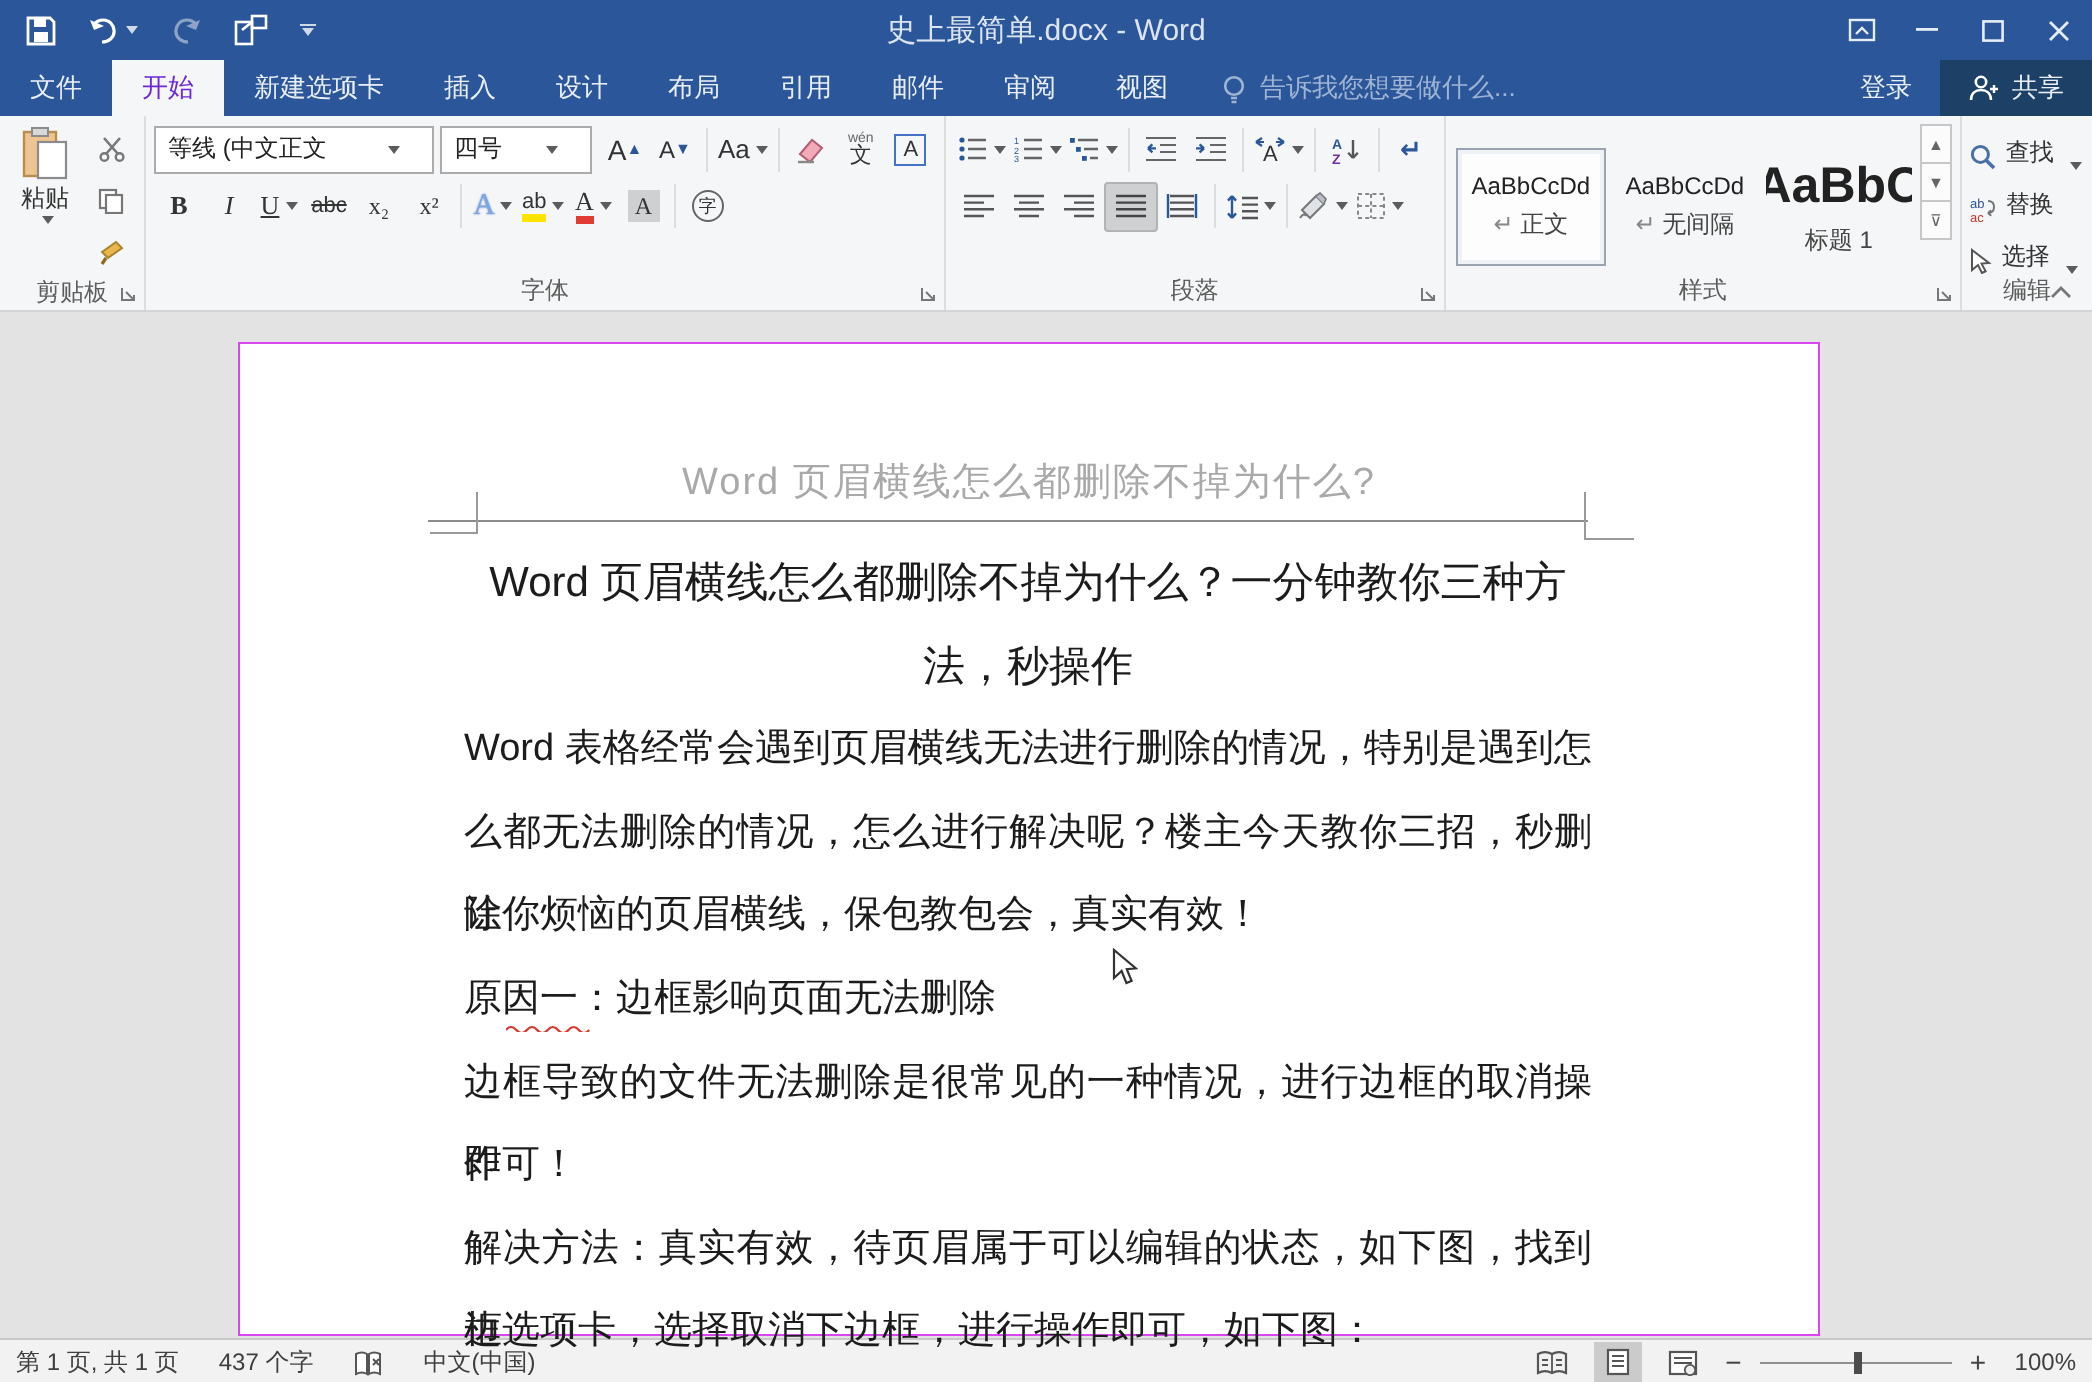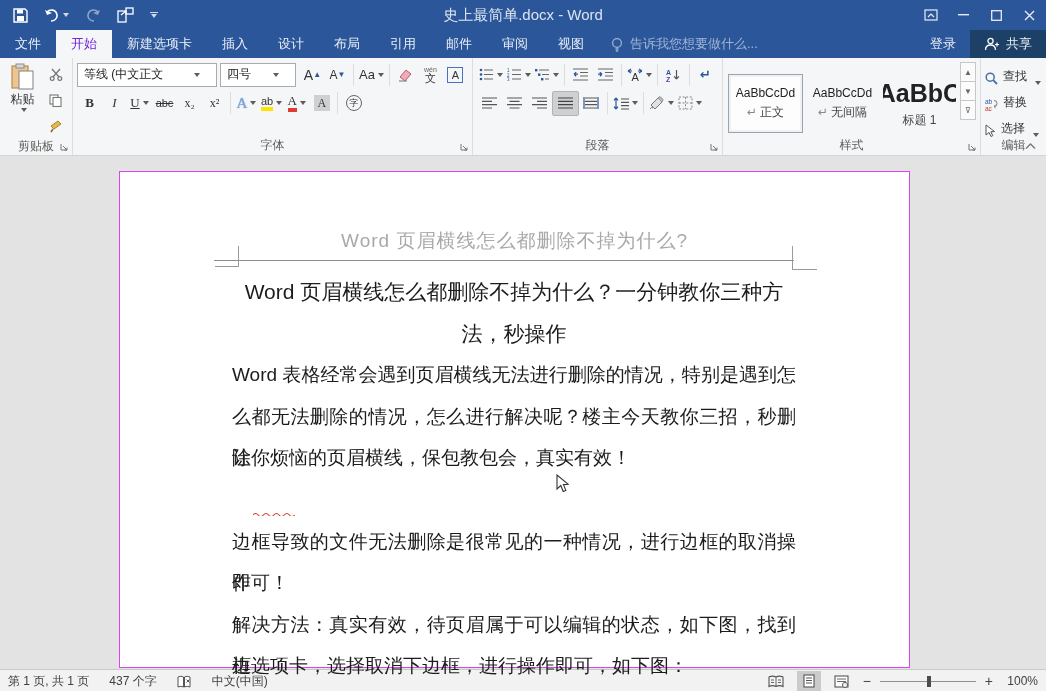--- a/index.html
+++ b/index.html
@@ -519,20 +519,21 @@
     <div class="cmark" style="left:672px;top:74px;width:1px;height:24px;"></div>
     <div class="cmark" style="left:672px;top:97px;width:25px;height:1px;"></div>
 
     <div class="bodytext">
       <div class="line t c">Word 页眉横线怎么都删除不掉为什么？一分钟教你三种方</div>
       <div class="line t c">法，秒操作</div>
       <div class="line j">Word 表格经常会遇到页眉横线无法进行删除的情况，特别是遇到怎</div>
       <div class="line j">么都无法删除的情况，怎么进行解决呢？楼主今天教你三招，秒删除</div>
       <div class="line">让你烦恼的页眉横线，保包教包会，真实有效！</div>
       <div class="line">
+        <span>原因一：边框影响页面无法删除</span>
         <span class="squiggle">
           <svg width="42" height="4" viewBox="0 0 42 4">
               <path d="M0 3 q2.6-3 5.2 0 t5.2 0 t5.2 0 t5.2 0 t5.2 0 t5.2 0 t5.2 0 t5.2 0" fill="none" stroke="#d63b2f" stroke-width="1.1"></path>
             </svg>
         </span>
       </div>
       <div class="line j">边框导致的文件无法删除是很常见的一种情况，进行边框的取消操作</div>
       <div class="line">即可！</div>
       <div class="line j">解决方法：真实有效，待页眉属于可以编辑的状态，如下图，找到边</div>
       <div class="line">框选项卡，选择取消下边框，进行操作即可，如下图：</div>

